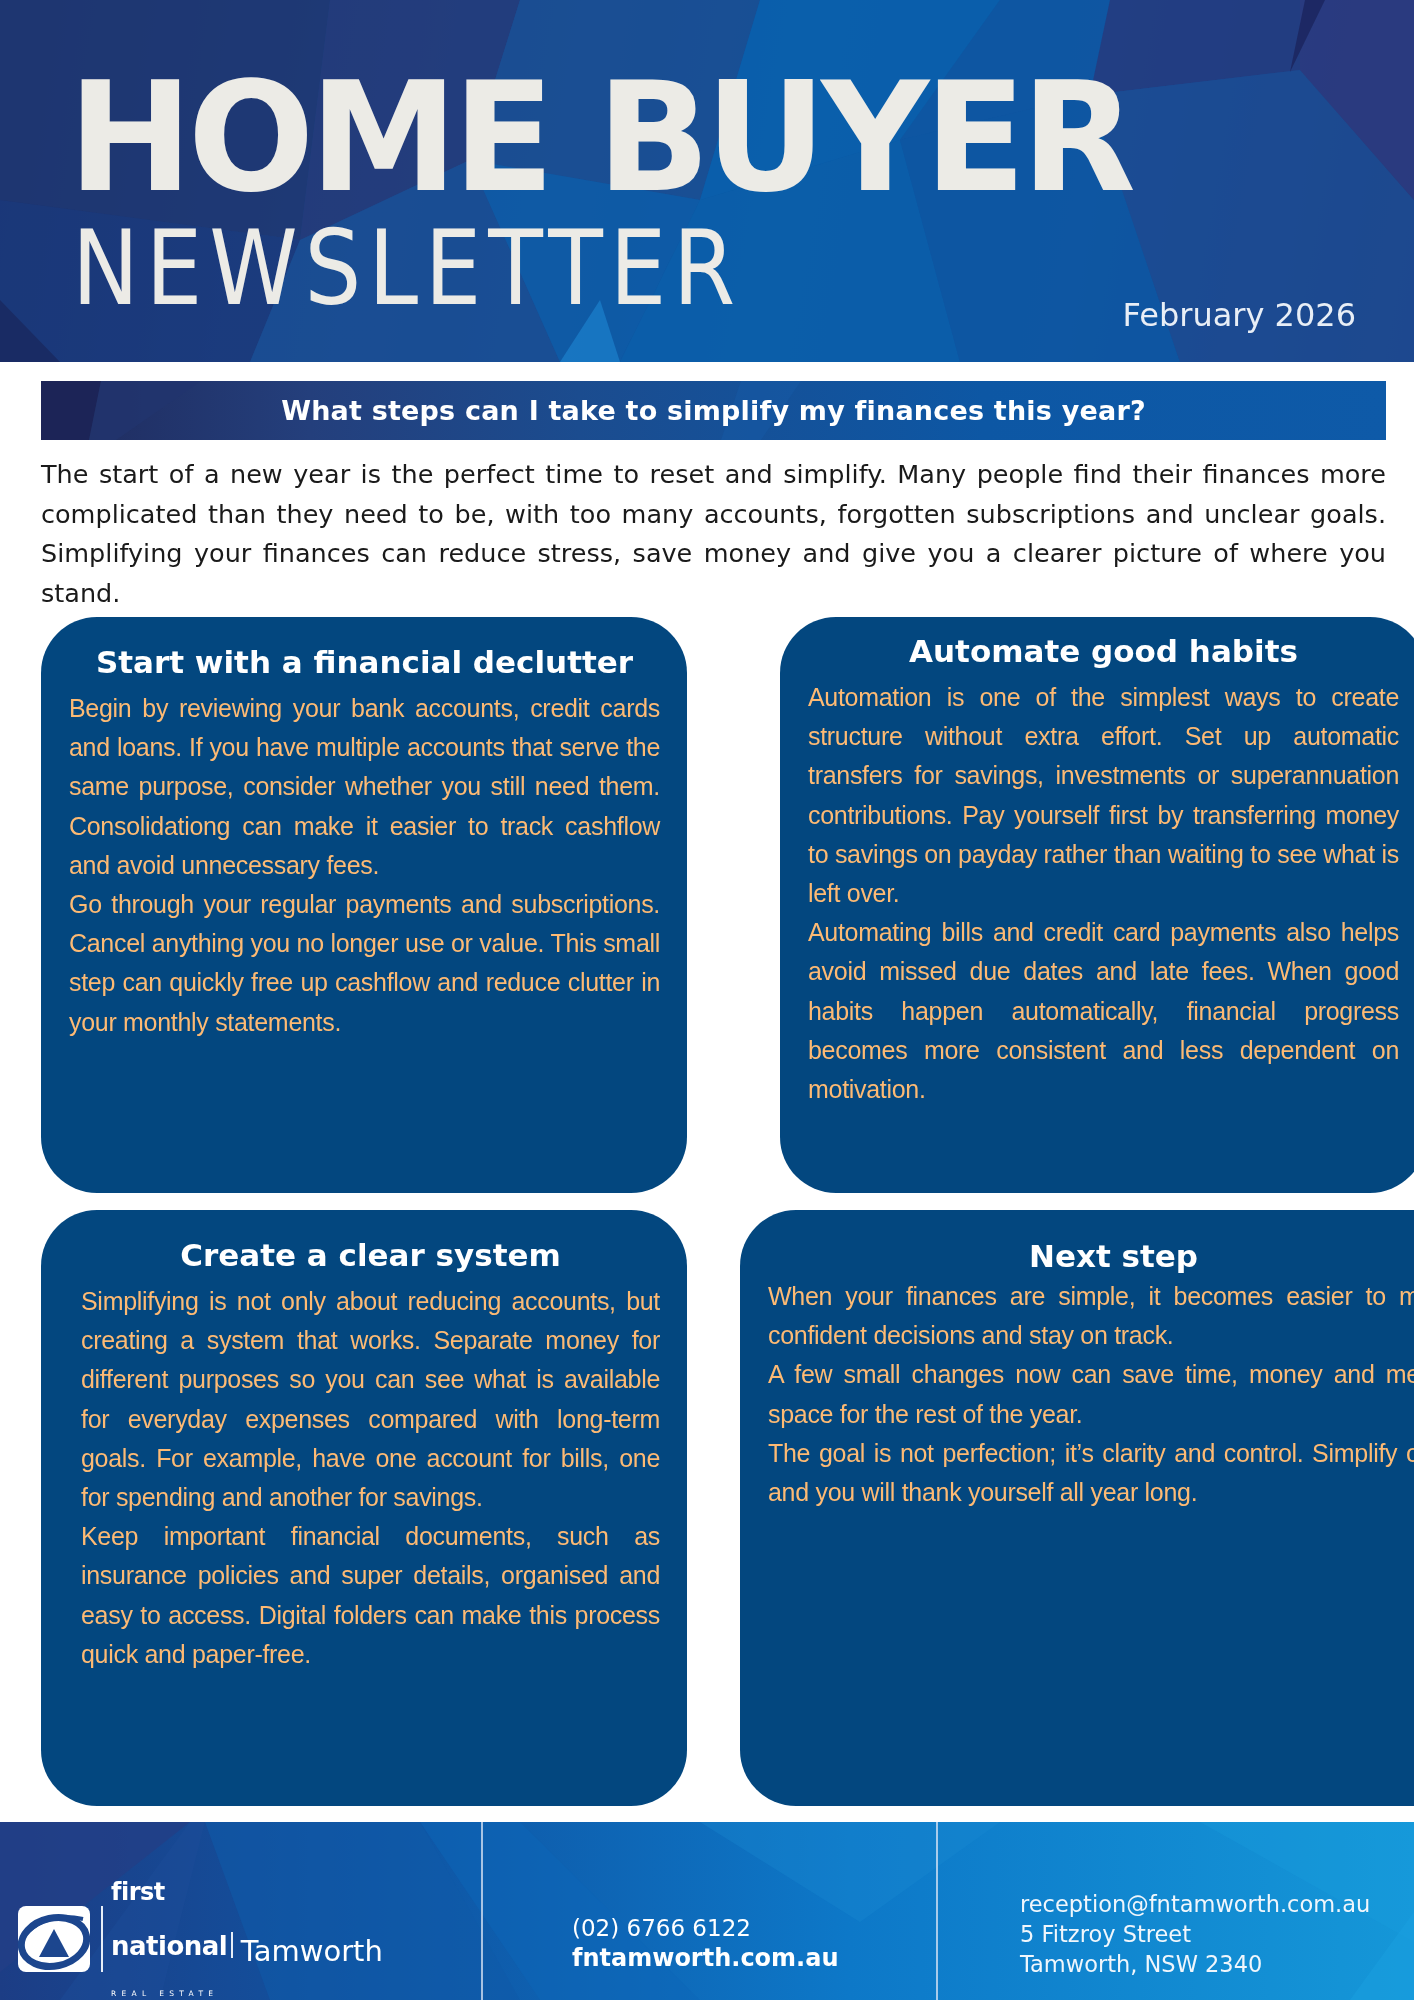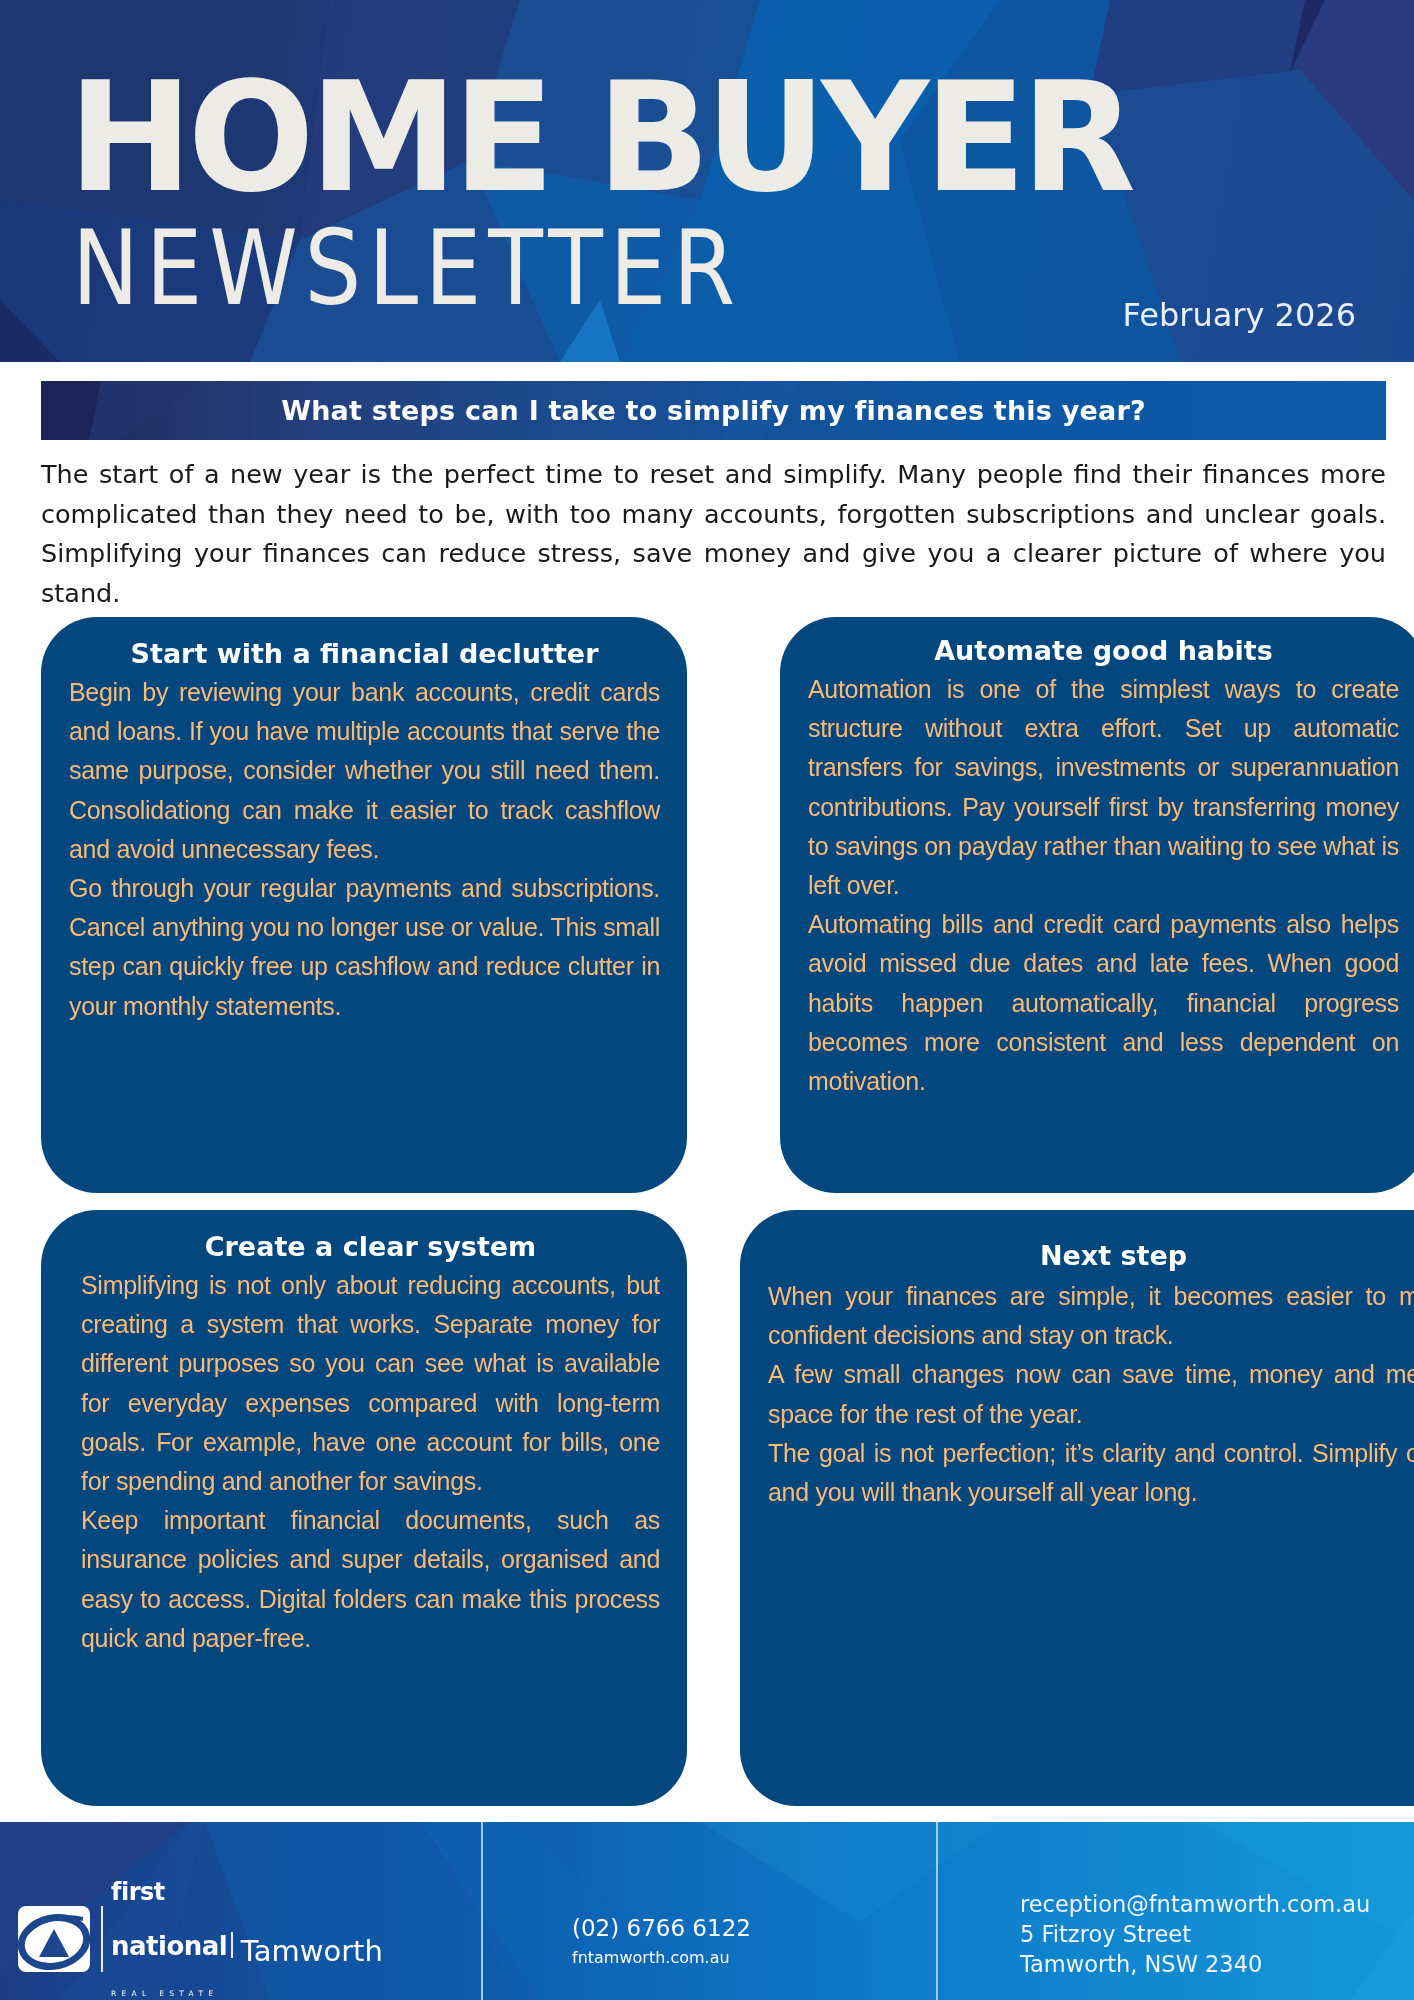--- a/index.html
+++ b/index.html
@@ -59,21 +59,21 @@
       position: absolute; background: #03477f; border-radius: 56px;
       color: #ffffff; box-sizing: border-box;
       padding: 18px 27px 0 28px;
     }
     .card-1 { left: 41px; top: 617px; width: 646px; height: 576px; }
     .card-2 { left: 780px; top: 617px; width: 646px; height: 576px; }
     .card-3 { left: 41px; top: 1210px; width: 646px; height: 596px; padding-left: 40px; }
     .card-4 { left: 740px; top: 1210px; width: 746px; height: 596px; }
     .card-title {
       text-align: center; font-family: "DejaVu Sans", sans-serif; font-weight: bold;
-      font-size: 27px; line-height: 38px; margin: 0; color: #ffffff;
+      font-size: 31px; line-height: 38px; margin: 8px; color: #ffffff;
     }
     .card-2 .card-title { margin-top: -3px; }
     .card-4 .card-title { margin-top: 9px; margin-bottom: 2px; }
     .card-body p {
       margin: 0; font-family: Liberation Sans, sans-serif; font-size: 25px;
       line-height: 39.2px; text-align: justify; text-align-last: left; color: #fdba74;
       letter-spacing: -0.3px;
     }
     
     .footer {
@@ -94,21 +94,21 @@
     .logo-first { font-family: "DejaVu Sans", sans-serif; font-weight: bold; font-size: 24px; letter-spacing: -0.5px; }
     .logo-national { font-family: "DejaVu Sans", sans-serif; font-weight: bold; font-size: 26px; letter-spacing: -0.5px; margin-top: 1px; }
     .logo-re { font-family: "DejaVu Sans", sans-serif; font-size: 7.5px; letter-spacing: 5.3px; margin-top: 3px; }
     .logo-sep2 { width: 1.5px; height: 26px; background: #e7eef7; margin: 28px 8px 0 4px; align-self: flex-start; }
     .logo-office { font-family: "DejaVu Sans", sans-serif; font-size: 29px; color: #ffffff; margin-top: 30px; align-self: flex-start; }
     .contact-mid {
       position: absolute; left: 572px; top: 1913px;
       font-family: "DejaVu Sans", sans-serif; color: #ffffff;
     }
     .phone { font-size: 23px; line-height: 30px; display: block; }
-    .web { font-size: 16px; font-weight: normal; line-height: 30px; display: block; }
+    .web { font-size: 24px; font-weight: bold; line-height: 30px; display: block; }
     .contact-right {
       position: absolute; left: 1020px; top: 1889px;
       font-family: "DejaVu Sans", sans-serif; color: #f0f6fc; font-size: 22.5px; line-height: 30px;
     }
     .contact-right span { display: block; }
   </style>
 </head>
 <body>
 
 <div class="header">

